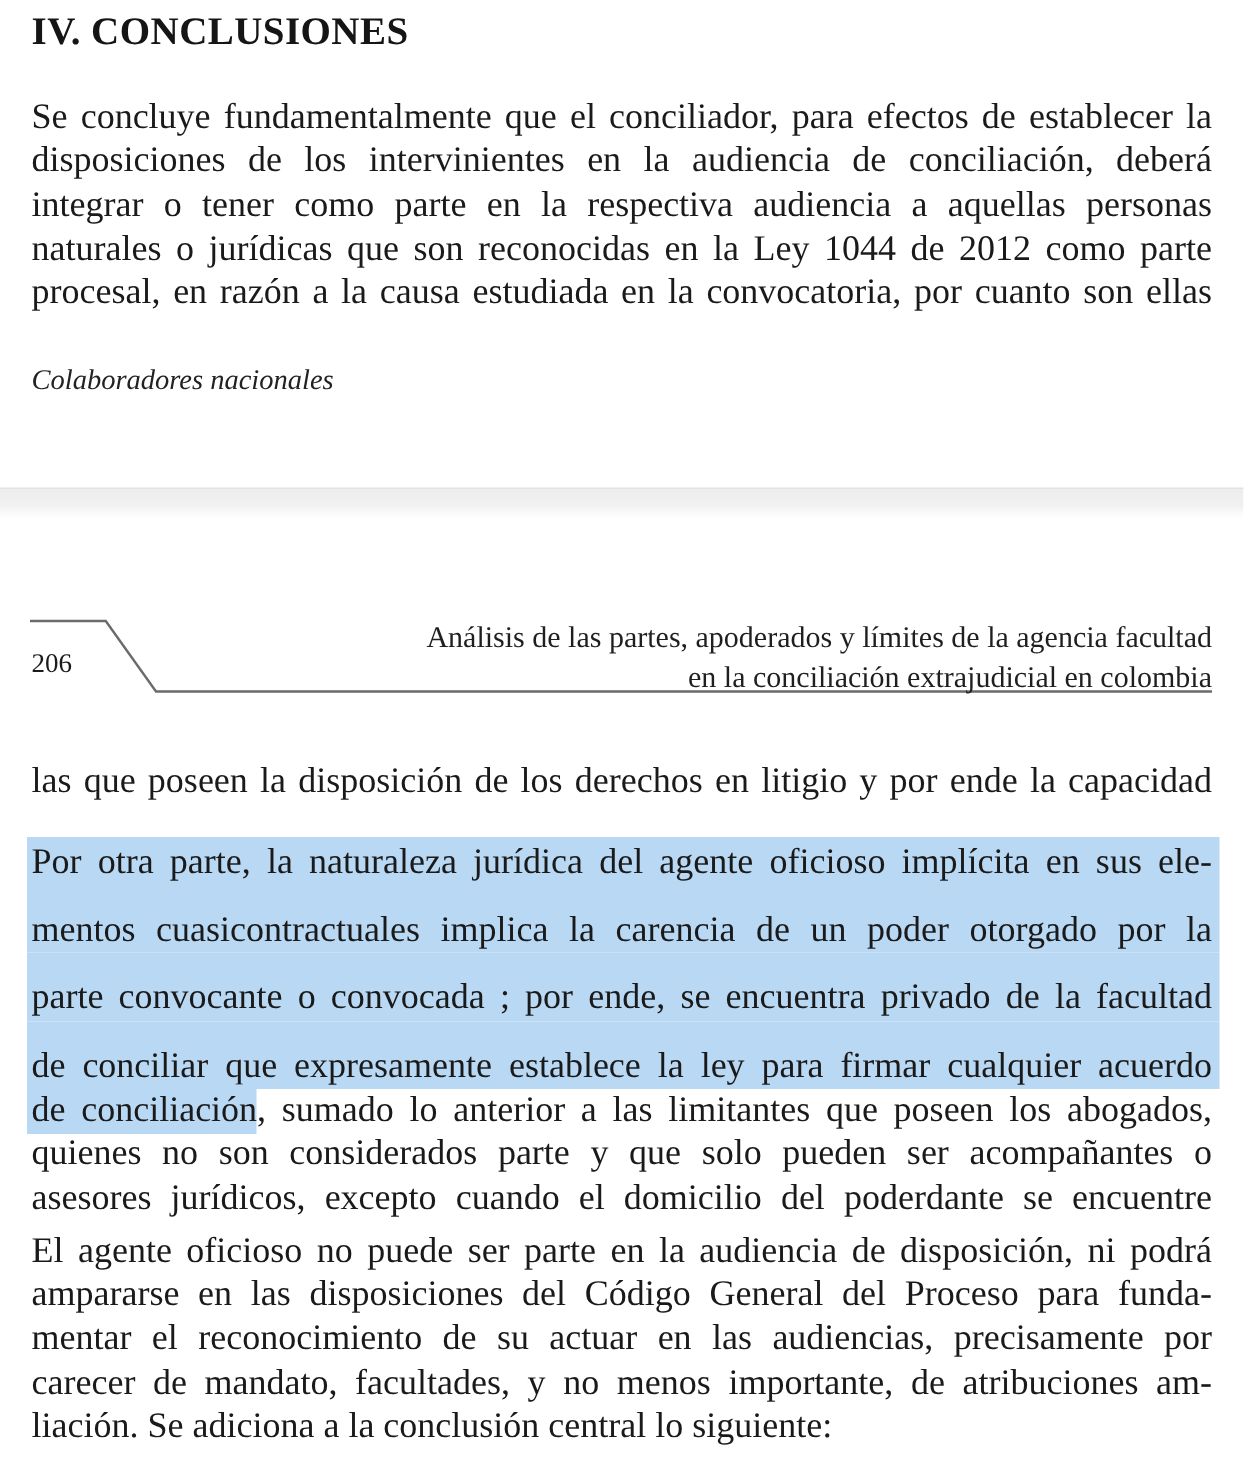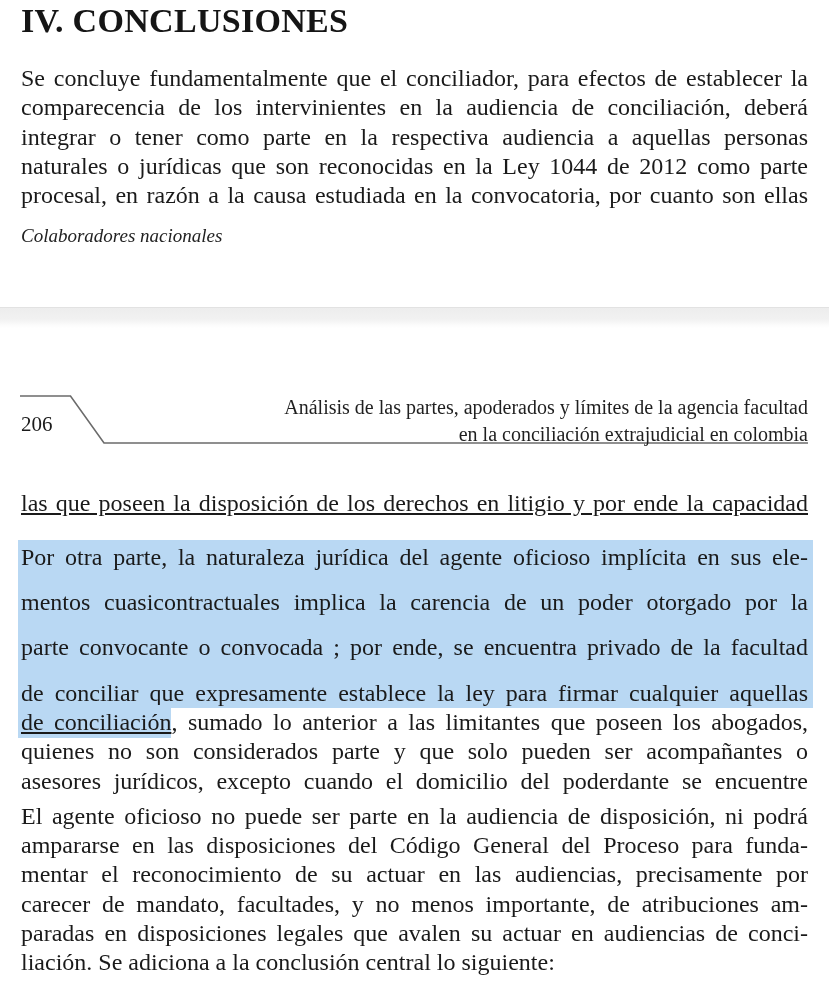--- a/index.html
+++ b/index.html
@@ -6,62 +6,62 @@
   * { margin: 0; padding: 0; box-sizing: border-box; }
   html, body { background: #ffffff; }
   body {
     width: 829px; height: 986px; overflow: hidden;
     padding: 0 21px;
     font-family: "Liberation Serif", "DejaVu Serif", serif;
     color: var(--ink);
   }
   .heading {
     margin-top: 7px;
-    font-size: 34px; line-height: 27px; font-weight: bold;
+    font-size: 26px; line-height: 27px; font-weight: bold;
     letter-spacing: 0.3px; color: #151515;
   }
   .para { font-size: 24px; }
   .line { line-height: 29.3px; text-align: justify; text-align-last: justify; }
   .line.last-left { text-align-last: left; }
   .hl-full { background: var(--hl); margin: 0 -5px 0 -3px; padding: 16px 5px 0 3px; }
   .para-highlight .line:first-child.hl-full { margin-top: -3px; padding-top: 3px; }
-  .hl-part { background: var(--hl); padding: 4px 0 3px 3px; margin-left: -3px; text-decoration: underline; }
+  .hl-part { background: var(--hl); padding: 4px 0 3px 3px; margin-left: -3px; }
   #para1 { margin-top: 30px; }
   .caption {
-    margin-top: 13px;
+    margin-top: 31px;
     font-style: italic; font-size: 19px; line-height: 25px; color: #222;
   }
   .scan-band {
     margin: 59px -21px 0;
     height: 21px;
     border-top: 1px solid #e2e2e2;
     background: linear-gradient(to bottom, #ededed 0%, #f1f1f1 55%, #fbfbfb 85%, #ffffff 100%);
   }
   .page-header { position: relative; margin-top: 66px; height: 52px; }
   .page-header svg { position: absolute; left: -21px; top: 0; }
   .page-number {
     position: absolute; left: 0; top: 17px;
-    font-size: 21px; line-height: 26px; color: #1b1b1b;
+    font-size: 18px; line-height: 26px; color: #1b1b1b;
   }
   .running-title {
     position: absolute; right: 0; top: 0; text-align: right;
     font-size: 20px; line-height: 26.5px; color: #1f1f1f; white-space: nowrap;
   }
-  #para2 { margin-top: 43px; text-decoration: underline; }
+  #para2 { margin-top: 43px; }
   #para3 { margin-top: 24px; }
   #para4 { margin-top: 6px; }
 </style>
 </head>
 <body>
 
 <h1 class="heading">IV. CONCLUSIONES</h1>
 
 <div class="para" id="para1">
     <div class="line"><span>Se concluye fundamentalmente que el conciliador, para efectos de establecer la</span></div>
-    <div class="line"><span>comparecencia de los intervinientes en la audiencia de conciliación, deberá</span></div>
+    <div class="line"><span>disposiciones de los intervinientes en la audiencia de conciliación, deberá</span></div>
     <div class="line"><span>integrar o tener como parte en la respectiva audiencia a aquellas personas</span></div>
     <div class="line"><span>naturales o jurídicas que son reconocidas en la Ley 1044 de 2012 como parte</span></div>
     <div class="line"><span>procesal, en razón a la causa estudiada en la convocatoria, por cuanto son ellas</span></div>
   </div>
 
 <div class="caption">Colaboradores nacionales</div>
 
 <div class="scan-band"></div>
 
 <div class="page-header">
@@ -76,26 +76,25 @@
 </div>
 
 <div class="para" id="para2">
     <div class="line"><span>las que poseen la disposición de los derechos en litigio y por ende la capacidad</span></div>
   </div>
 
 <div class="para para-highlight" id="para3">
     <div class="line hl-full"><span>Por otra parte, la naturaleza jurídica del agente oficioso implícita en sus ele-</span></div>
     <div class="line hl-full"><span>mentos cuasicontractuales implica la carencia de un poder otorgado por la</span></div>
     <div class="line hl-full"><span>parte convocante o convocada ; por ende, se encuentra privado de la facultad</span></div>
-    <div class="line hl-full"><span>de conciliar que expresamente establece la ley para firmar cualquier aquellas</span></div>
+    <div class="line hl-full"><span>de conciliar que expresamente establece la ley para firmar cualquier acuerdo</span></div>
     <div class="line"><span class="hl-part">de conciliación</span><span>, sumado lo anterior a las limitantes que poseen los abogados,</span></div>
     <div class="line"><span>quienes no son considerados parte y que solo pueden ser acompañantes o</span></div>
     <div class="line"><span>asesores jurídicos, excepto cuando el domicilio del poderdante se encuentre</span></div>
   </div>
 
 <div class="para" id="para4">
     <div class="line"><span>El agente oficioso no puede ser parte en la audiencia de disposición, ni podrá</span></div>
     <div class="line"><span>ampararse en las disposiciones del Código General del Proceso para funda-</span></div>
     <div class="line"><span>mentar el reconocimiento de su actuar en las audiencias, precisamente por</span></div>
     <div class="line"><span>carecer de mandato, facultades, y no menos importante, de atribuciones am-</span></div>
-    <div class="line"><span>paradas en disposiciones legales que avalen su actuar en audiencias de conci-</span></div>
     <div class="line last-left"><span>liación. Se adiciona a la conclusión central lo siguiente:</span></div>
   </div>
 
 </body></html>

